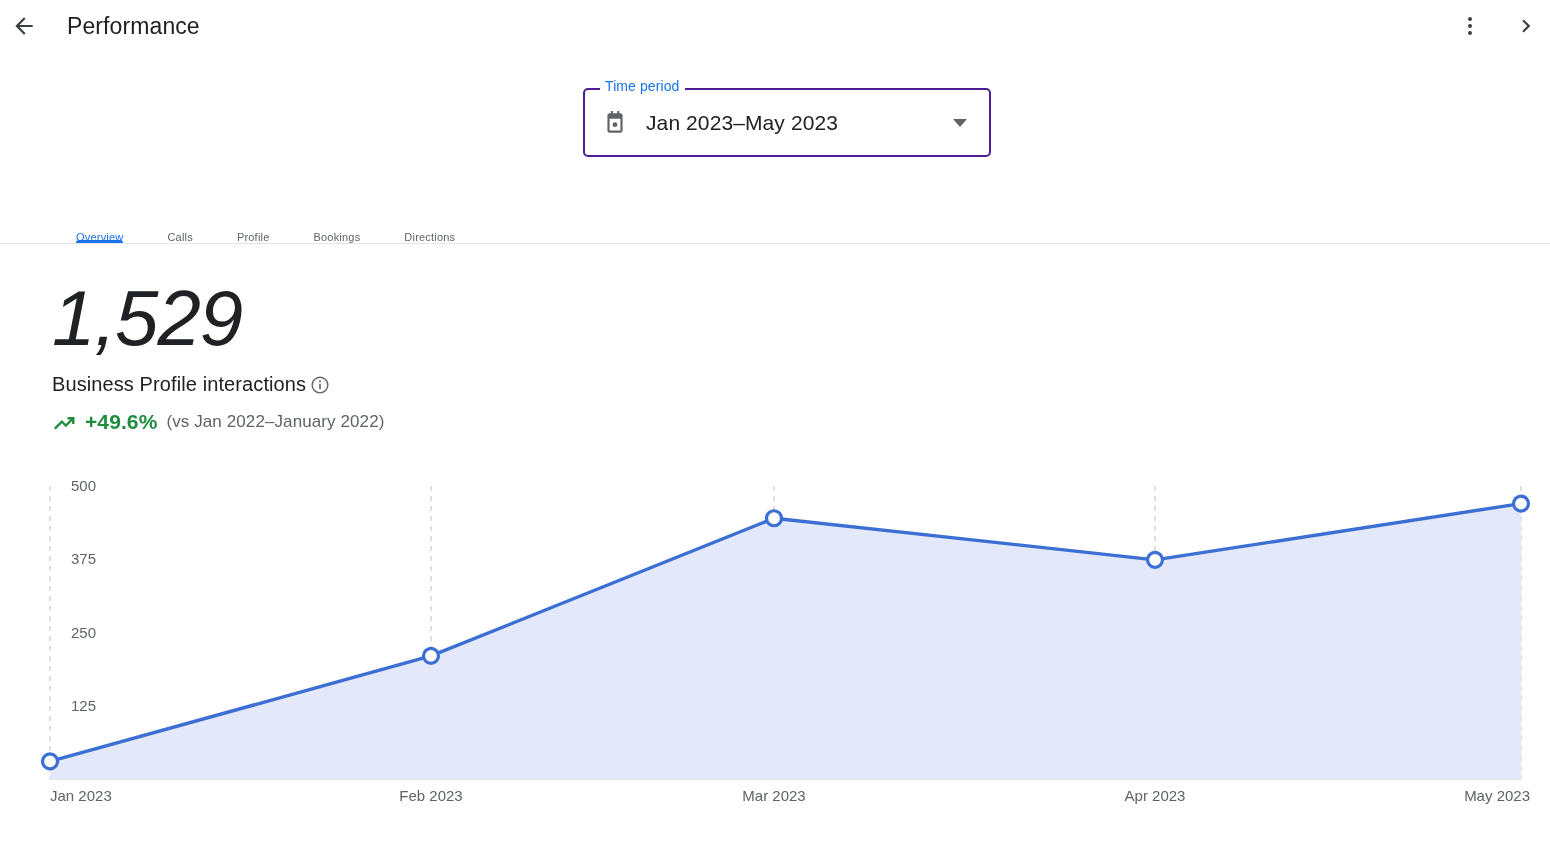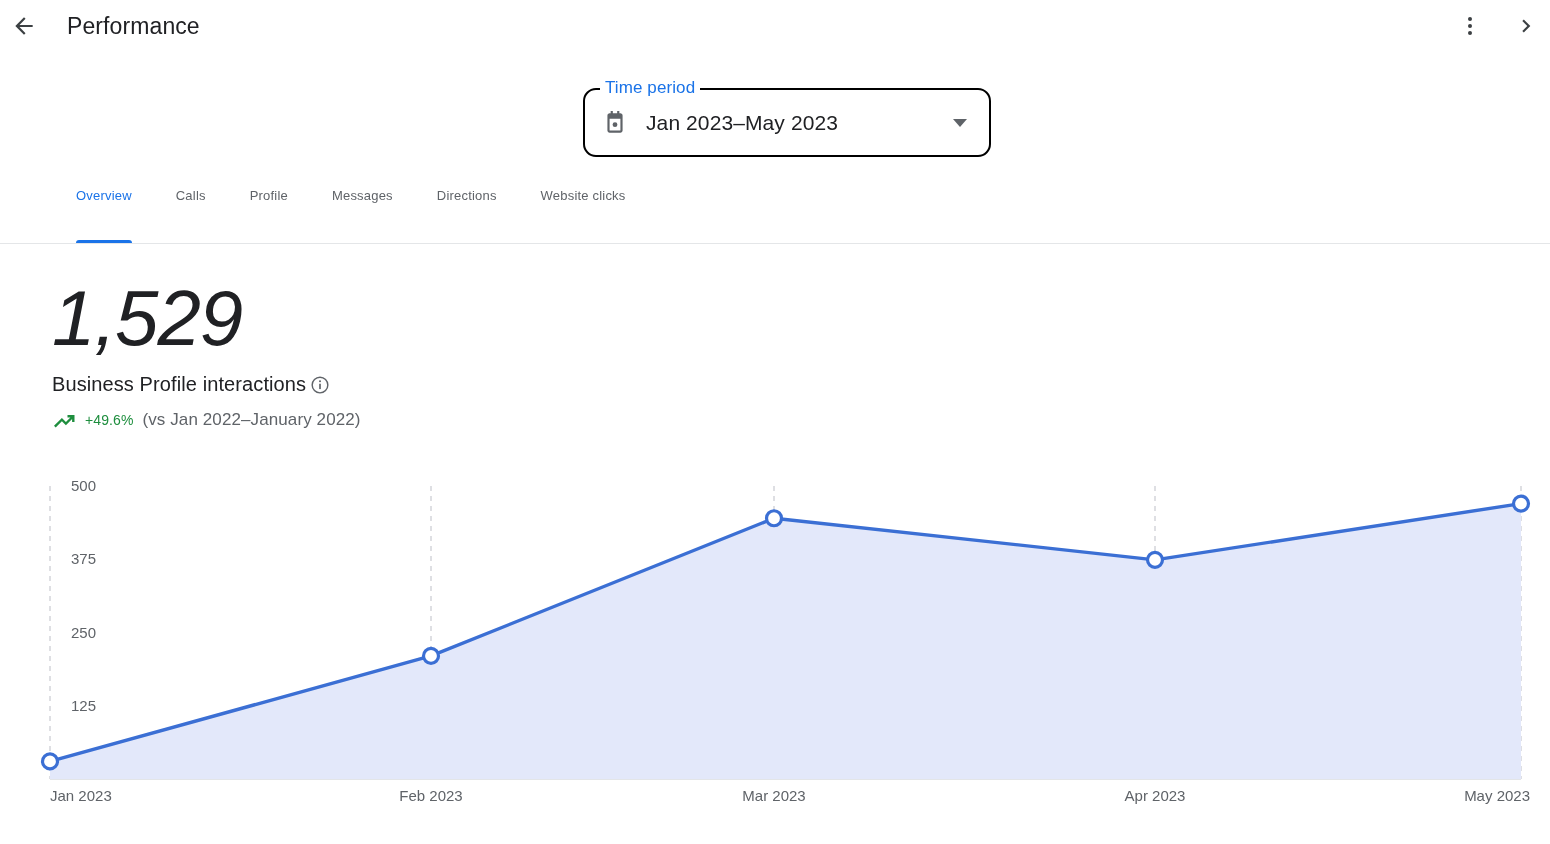--- a/index.html
+++ b/index.html
@@ -39,50 +39,50 @@
   .dot { width: 4px; height: 4px; border-radius: 50%; background: #3c4043; }
   .dots { display: flex; flex-direction: column; gap: 3px; align-items: center; }
 
   
   .select-wrap {
     position: absolute; left: 583px; top: 88px;
     width: 408px; height: 69px;
   }
   .select-box {
     position: absolute; inset: 0;
-    border: 2px solid #000000; border-radius: 13px;
+    border: 2px solid #4c1d95; border-radius: 5px;
     background: #fff; cursor: pointer;
     display: flex; align-items: center;
   }
   .select-label {
     position: absolute; left: 17px; top: -10px;
     background: #fff; padding: 0 5px;
-    font-size: 17px; color: #1a73e8; letter-spacing: .1px;
+    font-size: 14px; color: #1a73e8; letter-spacing: .1px;
   }
   .cal-icon { margin-left: 17px; width: 26px; height: 26px; flex: none; }
   .select-value {
     margin-left: 18px; font-size: 21px; color: #202124; letter-spacing: .1px;
   }
   .caret {
     position: absolute; right: 22px; top: 50%; transform: translateY(-50%);
     width: 0; height: 0;
     border-left: 7.5px solid transparent; border-right: 7.5px solid transparent;
     border-top: 8px solid #5f6368;
   }
 
   
   .tabs {
     position: absolute; left: 0; top: 188px; width: 1550px; height: 56px;
     border-bottom: 1px solid #e4e6e8;
     display: flex; align-items: flex-start; padding-left: 76px;
   }
   .tab {
     position: relative; height: 55px;
-    display: flex; align-items: flex-start;
-    font-size: 13px; color: #5f6368; letter-spacing: .2px;
+    display: flex; align-items: flex-end;
+    font-size: 11px; color: #5f6368; letter-spacing: .2px;
     margin-right: 44px; cursor: pointer; white-space: nowrap;
   }
   .tab.active { color: #1a73e8; font-weight: 500; }
   .tab.active::after {
     content: ""; position: absolute; left: 0; right: 0; bottom: 0;
     height: 3px; background: #1a73e8; border-radius: 3px 3px 0 0;
   }
 
   
   .metric { position: absolute; left: 52px; top: 272px; }
@@ -92,21 +92,21 @@
   }
   .metric-label-row {
     display: flex; align-items: center; gap: 4px; margin-top: 9px;
   }
   .metric-label { font-size: 20px; color: #202124; letter-spacing: .1px; }
   .info-icon { width: 20px; height: 20px; cursor: pointer; }
   .metric-delta-row {
     display: flex; align-items: center; gap: 9px; margin-top: 14px;
   }
   .trend-icon { width: 24px; height: 19px; }
-  .delta-pct { font-size: 14px; color: #1e8e3e; font-weight: 400; letter-spacing: .1px; }
+  .delta-pct { font-size: 21px; color: #1e8e3e; font-weight: 700; letter-spacing: .1px; }
   .delta-cmp { font-size: 17px; color: #5f6368; letter-spacing: .1px; }
 
   
   .chart { position: absolute; left: 0; top: 462px; width: 1550px; height: 360px; }
   .chart svg { display: block; }
   .y-tick { font-size: 15px; fill: #5f6368; font-family: "Liberation Sans", sans-serif; }
   .x-tick { font-size: 15px; fill: #5f6368; font-family: "Liberation Sans", sans-serif; }
 </style>
 </head>
 <body>
@@ -152,27 +152,24 @@
     <div class="tab active">
         <span>Overview</span>
       </div>
     <div class="tab">
         <span>Calls</span>
       </div>
     <div class="tab">
         <span>Profile</span>
       </div>
     <div class="tab">
-        <span>Messages</span>
+        <span>Bookings</span>
       </div>
     <div class="tab">
         <span>Directions</span>
-      </div>
-    <div class="tab">
-        <span>Website clicks</span>
       </div>
   </div>
 
   <div class="metric">
     <div class="metric-value">1,529</div>
     <div class="metric-label-row">
       <span class="metric-label">Business Profile interactions</span>
       <svg class="info-icon" viewBox="0 0 24 24">
         <circle cx="12" cy="12" r="9.4" fill="none" stroke="#5f6368" stroke-width="1.7"></circle>
         <rect x="11" y="10.5" width="2" height="6.4" fill="#5f6368"></rect>

